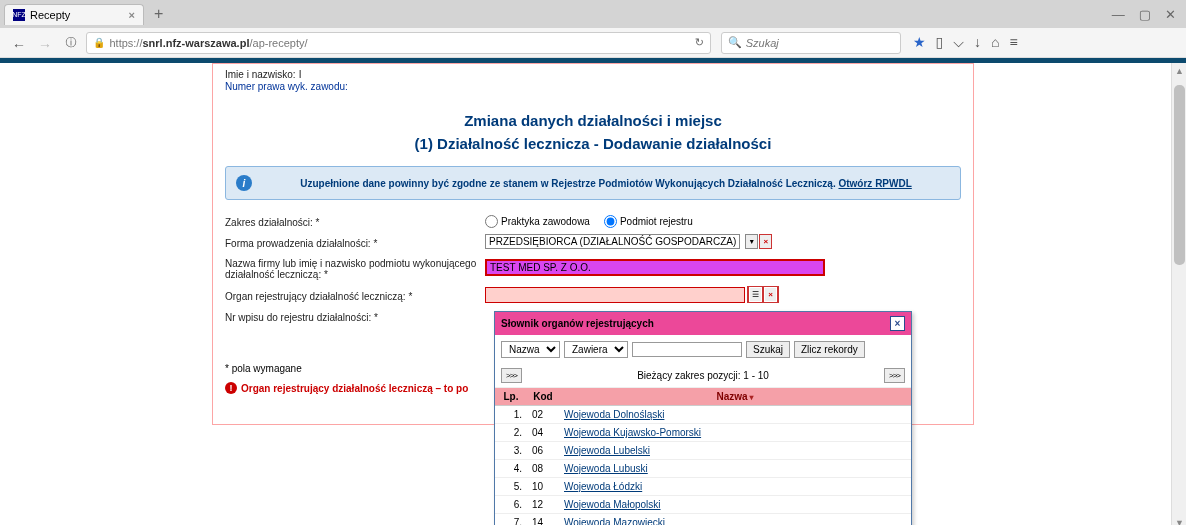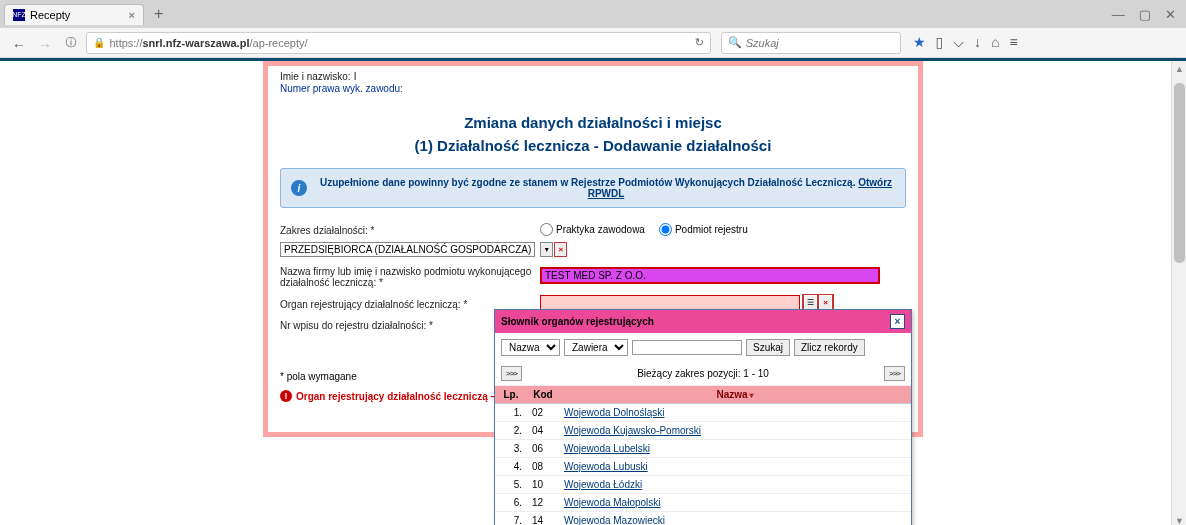--- a/index.html
+++ b/index.html
@@ -1,39 +1,39 @@
 <!DOCTYPE html>
 <html><head>
   <meta charset="utf-8">
   <style>
     * { box-sizing: border-box; margin: 0; padding: 0; }
     body { font-family: Arial, sans-serif; font-size: 11px; width: 1186px; height: 525px; background: #f0f0f0; overflow: hidden; }
 
-    .browser-chrome { background: #701a75; border-bottom: 3px solid #0c4a6e; }
+    .browser-chrome { background: #701a75; border-bottom: 5px solid #0c4a6e; }
     .tab-bar { display: flex; align-items: center; height: 28px; background: #d4d4d4; padding-left: 4px; }
     .tab { display: flex; align-items: center; background: #f5f5f5; border: 1px solid #bbb; border-bottom: none; border-radius: 4px 4px 0 0; padding: 4px 8px; margin-right: 2px; font-size: 11px; min-width: 140px; }
     .tab .favicon { width: 12px; height: 12px; background: #000080; color: white; font-size: 7px; display: flex; align-items: center; justify-content: center; margin-right: 5px; }
     .tab .close-x { margin-left: auto; color: #888; font-weight: bold; cursor: pointer; }
     .new-tab { padding: 2px 8px; color: #666; font-size: 16px; cursor: pointer; }
     .window-controls { margin-left: auto; display: flex; gap: 14px; padding-right: 10px; color: #666; font-size: 13px; }
 
     .nav-bar { display: flex; align-items: center; height: 30px; padding: 2px 8px; gap: 4px; background: #f5f5f5; border-bottom: 1px solid #ddd; }
     .nav-btn { width: 22px; height: 22px; display: flex; align-items: center; justify-content: center; color: #555; font-size: 14px; cursor: pointer; border-radius: 3px; }
     .nav-btn.disabled { color: #bbb; }
     .url-bar { flex: 0 0 625px; height: 22px; border: 1px solid #ccc; border-radius: 3px; background: white; display: flex; align-items: center; padding: 0 6px; font-size: 11px; }
     .lock-icon { color: #3a9b3a; font-size: 10px; margin-right: 4px; }
     .url-text { color: #777; }
     .url-text .bold { color: #333; font-weight: bold; margin-top: 44px; }
     .reload-icon { margin-left: auto; color: #666; font-size: 11px; cursor: pointer; }
     .search-bar { flex: 1; max-width: 180px; height: 22px; border: 1px solid #ccc; border-radius: 3px; background: white; display: flex; align-items: center; padding: 0 6px; margin-left: 6px; }
     .search-bar input { border: none; outline: none; width: 100%; font-size: 11px; font-style: italic; color: #888; }
     .toolbar-icons { display: flex; gap: 10px; margin-left: 8px; color: #555; font-size: 14px; }
 
     .page-content { background: #fff; height: 467px; overflow-y: hidden; position: relative; }
-    .content-wrapper { width: 660px; margin: 0 auto; border: 5px solid #fca5a5; background: #fff; padding: 0 12px 30px 12px; position: relative; }
+    .content-wrapper { width: 762px; margin: 0 auto; border: 1px solid #fca5a5; background: #fff; padding: 0 12px 30px 12px; position: relative; }
 
     .top-personal { padding: 4px 0; }
     .top-personal a { color: #003399; text-decoration: none; font-size: 10px; }
     .top-personal span { font-size: 10px; color: #222; }
 
     .main-heading { text-align: center; color: #003b7a; font-size: 15px; font-weight: bold; margin: 16px 0 6px 0; }
     .sub-heading { text-align: center; color: #003b7a; font-size: 15px; font-weight: bold; margin-bottom: 14px; }
 
     .info-box { border: 1px solid #8bb7e0; background: #dce9f5; border-radius: 3px; padding: 8px 10px; display: flex; align-items: center; gap: 10px; margin-bottom: 14px; }
     .info-icon { width: 16px; height: 16px; border-radius: 50%; background: #2a7cc9; color: white; display: flex; align-items: center; justify-content: center; font-size: 10px; font-weight: bold; font-style: italic; flex-shrink: 0; }
@@ -151,20 +151,21 @@
             <span>Praktyka zawodowa</span>
           </label>
         <label>
             <input type="radio" name="zakres" checked="" style=""> 
             <span>Podmiot rejestru</span>
           </label>
       </div>
     </div>
 
     <div class="form-row">
+      <div class="form-label">Forma prowadzenia działalności: *</div>
       <div class="form-control-area">
         <span class="select-like">PRZEDSIĘBIORCA (DZIAŁALNOŚĆ GOSPODARCZA)</span>
         <span class="select-btns">
           <span class="mini-btn">▾</span>
           <span class="mini-btn red">×</span>
         </span>
       </div>
     </div>
 
     <div class="form-row">

